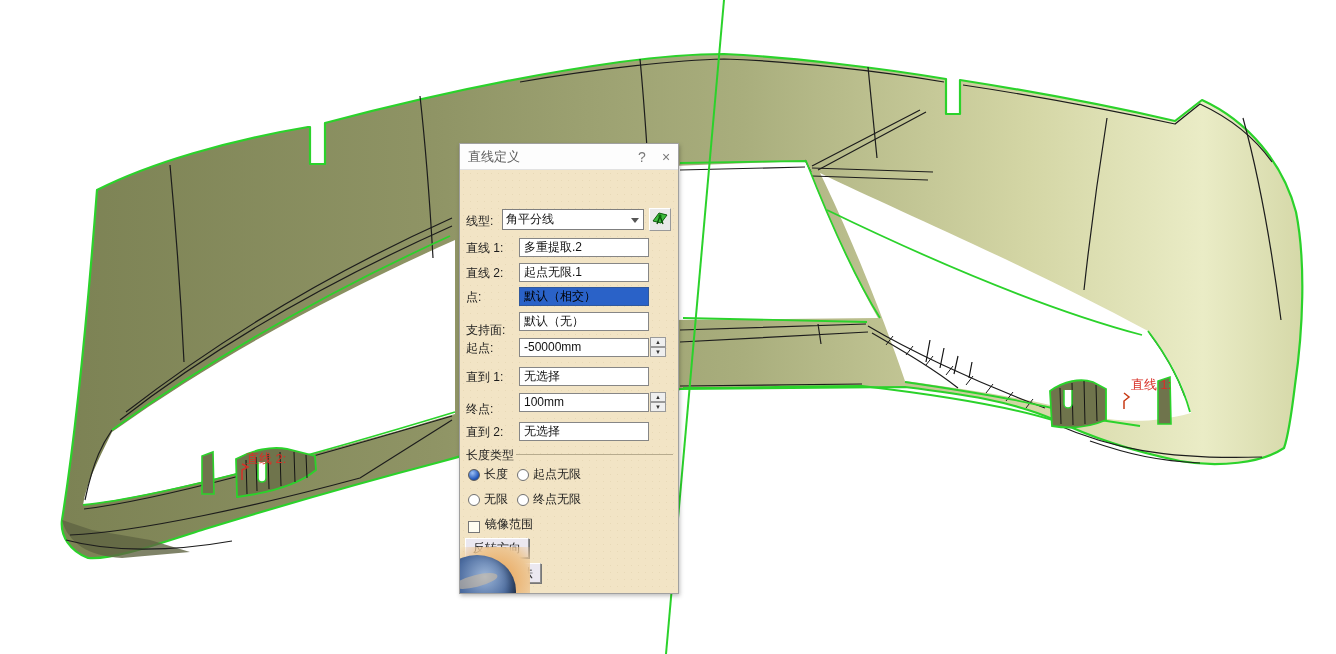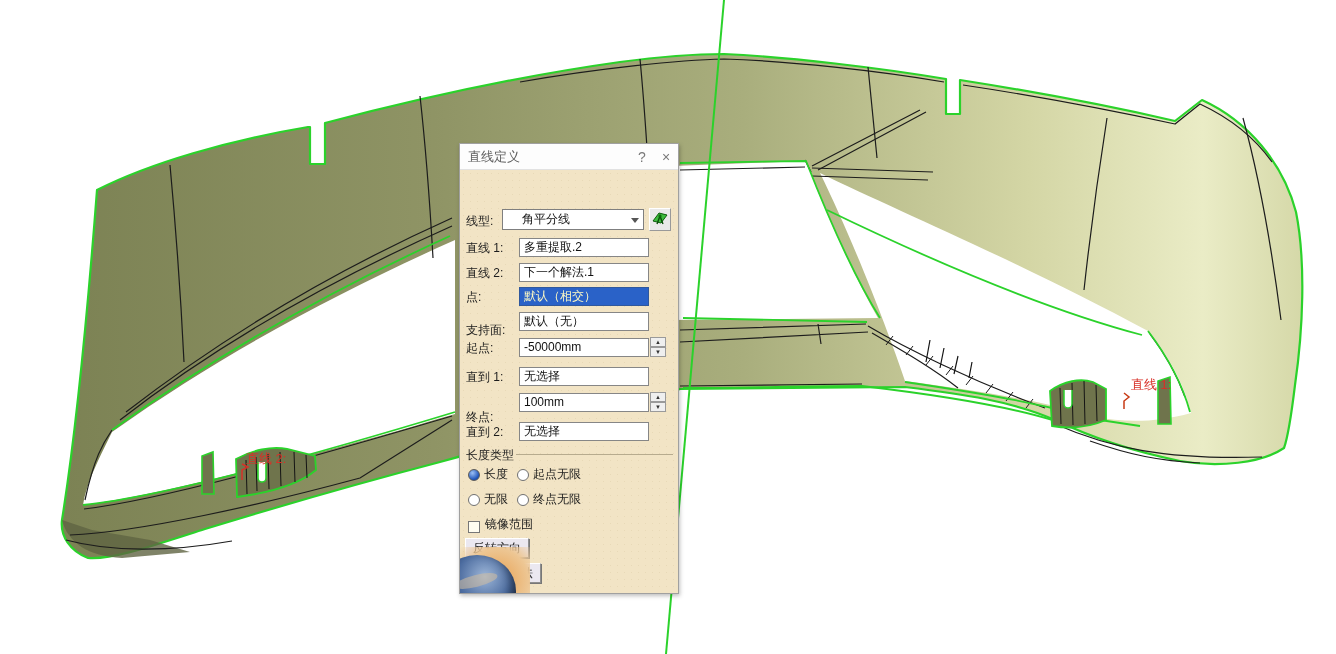--- a/index.html
+++ b/index.html
@@ -20,28 +20,28 @@
   #dlg-title .t { color:#5f5f5f; font-size:13px; margin-left:8px; flex:1; }
   .tbtn { width:24px; height:22px; color:#7a7a7a; font-size:14px; text-align:center; line-height:22px; cursor:default; }
   #dlg-body { position:absolute; left:0; top:26px; right:0; bottom:0;
               background:#f2e4c5;
               background-image:radial-gradient(#e8d9b7 9%, rgba(0,0,0,0) 10%);
               background-size:7px 7px; overflow:hidden; }
 
   .lab { position:absolute; left:6px; font-size:12px; color:#1c1c1c; white-space:nowrap; }
   .box { position:absolute; left:59px; width:130px; height:19px; background:#fff;
          border:1px solid #868686; font-size:12px; color:#111; line-height:17px; padding-left:4px; white-space:nowrap; overflow:hidden; }
-  .box.sel { background:#2a62c8; color:#fef9c3; border-color:#30589c; }
+  .box.sel { background:#2a62c8; color:#000000; border-color:#30589c; }
   .spin { position:absolute; left:190px; width:16px; height:21px; }
   .spin .sb { position:absolute; left:0; width:16px; height:10px; background:#efefef; border:1px solid #9a9a9a;
               font-size:6px; line-height:8px; text-align:center; color:#333; }
   .spin .up { top:0; } .spin .dn { top:10px; }
 
   #combo { position:absolute; left:42px; top:39px; width:142px; height:21px; background:#fff;
-           border:1px solid #7f7f7f; font-size:12px; line-height:19px; padding-left:19px; color:#111; }
+           border:1px solid #7f7f7f; font-size:12px; line-height:19px; padding-left:3px; color:#111; }
   #combo .arr { position:absolute; right:4px; top:8px; width:0; height:0;
                 border-left:4px solid transparent; border-right:4px solid transparent; border-top:5px solid #555; }
   #combo-icon-btn { position:absolute; left:189px; top:38px; width:22px; height:23px; background:#e9e9e9;
                     border:1px solid #999; border-top-color:#fff; border-left-color:#fff; text-align:center; }
 
   .group-line { position:absolute; left:56px; right:5px; height:1px; background:#b7ab8e; }
   .radio { position:absolute; display:flex; align-items:center; font-size:12px; color:#1c1c1c; }
   .radio .rb { width:12px; height:12px; border-radius:50%; background:#fff; border:1px solid #707070; margin-right:4px; position:relative; }
   .radio.on .rb { background:radial-gradient(circle at 35% 30%, #9cc0f5, #1d52b8 70%); border-color:#5a5a5a; }
   .chk { position:absolute; display:flex; align-items:flex-end; font-size:12px; color:#1c1c1c; }
@@ -181,39 +181,39 @@
         <path d="M2,12 L8,4 L16,6 L10,14 Z" fill="#3dbb3d" stroke="#0c5c0c"></path>
         <path d="M6,15 L9,7 L12,15" fill="none" stroke="#0a4d0a" stroke-width="1.4"></path>
         <circle cx="9" cy="7" r="1.6" fill="#0a6e0a"></circle>
       </svg>
     </div>
 
     <span class="lab" style="top:70px">直线 1:</span>
     <div class="box" style="top:68px">多重提取.2</div>
 
     <span class="lab" style="top:95px">直线 2:</span>
-    <div class="box" style="top:93px">下一个解法.1</div>
+    <div class="box" style="top:93px">起点无限.1</div>
 
     <span class="lab" style="top:119px">点:</span>
     <div class="box sel" style="top:117px">默认（相交）</div>
 
     <span class="lab" style="top:152px">支持面:</span>
     <div class="box" style="top:142px">默认（无）</div>
 
     <span class="lab" style="top:170px">起点:</span>
     <div class="box" style="top:168px">-50000mm</div>
     <div class="spin" style="top:167px">
       <div class="sb up">▲</div>
       <div class="sb dn">▼</div>
     </div>
 
     <span class="lab" style="top:199px">直到 1:</span>
     <div class="box" style="top:197px">无选择</div>
 
-    <span class="lab" style="top:239px">终点:</span>
+    <span class="lab" style="top:231px">终点:</span>
     <div class="box" style="top:223px">100mm</div>
     <div class="spin" style="top:222px">
       <div class="sb up">▲</div>
       <div class="sb dn">▼</div>
     </div>
 
     <span class="lab" style="top:254px">直到 2:</span>
     <div class="box" style="top:252px">无选择</div>
 
     <span class="lab" style="top:277px">长度类型</span>

